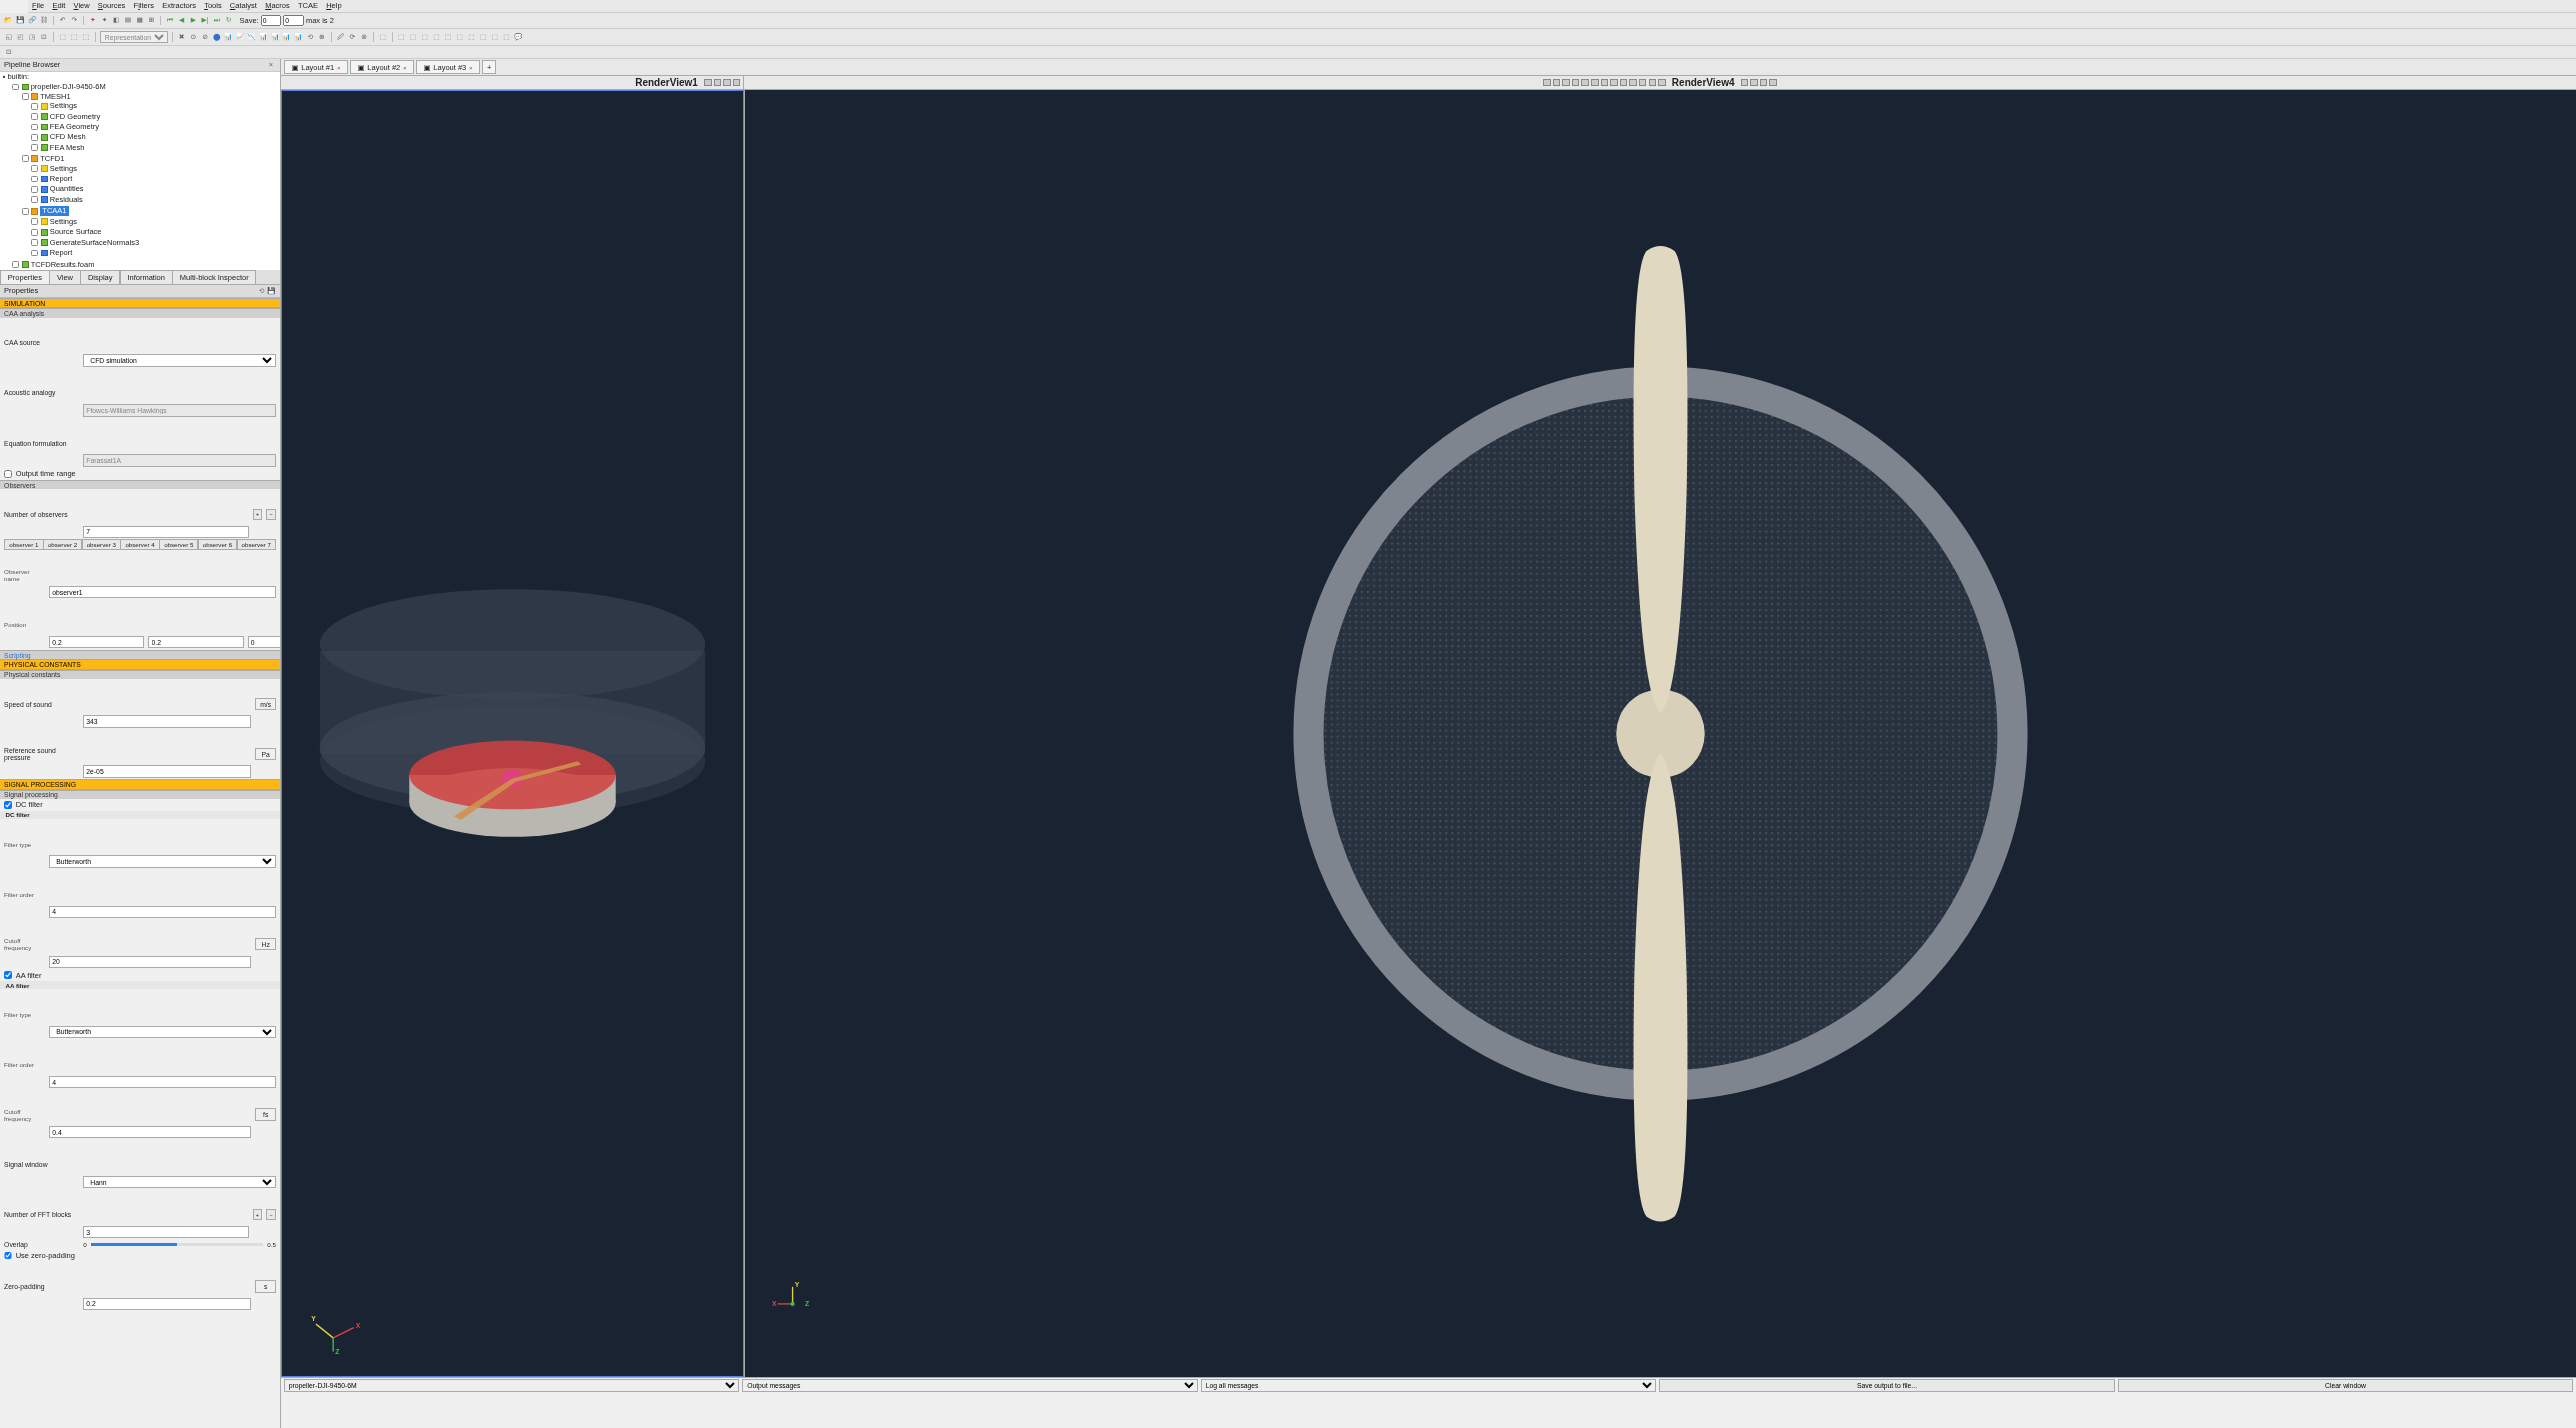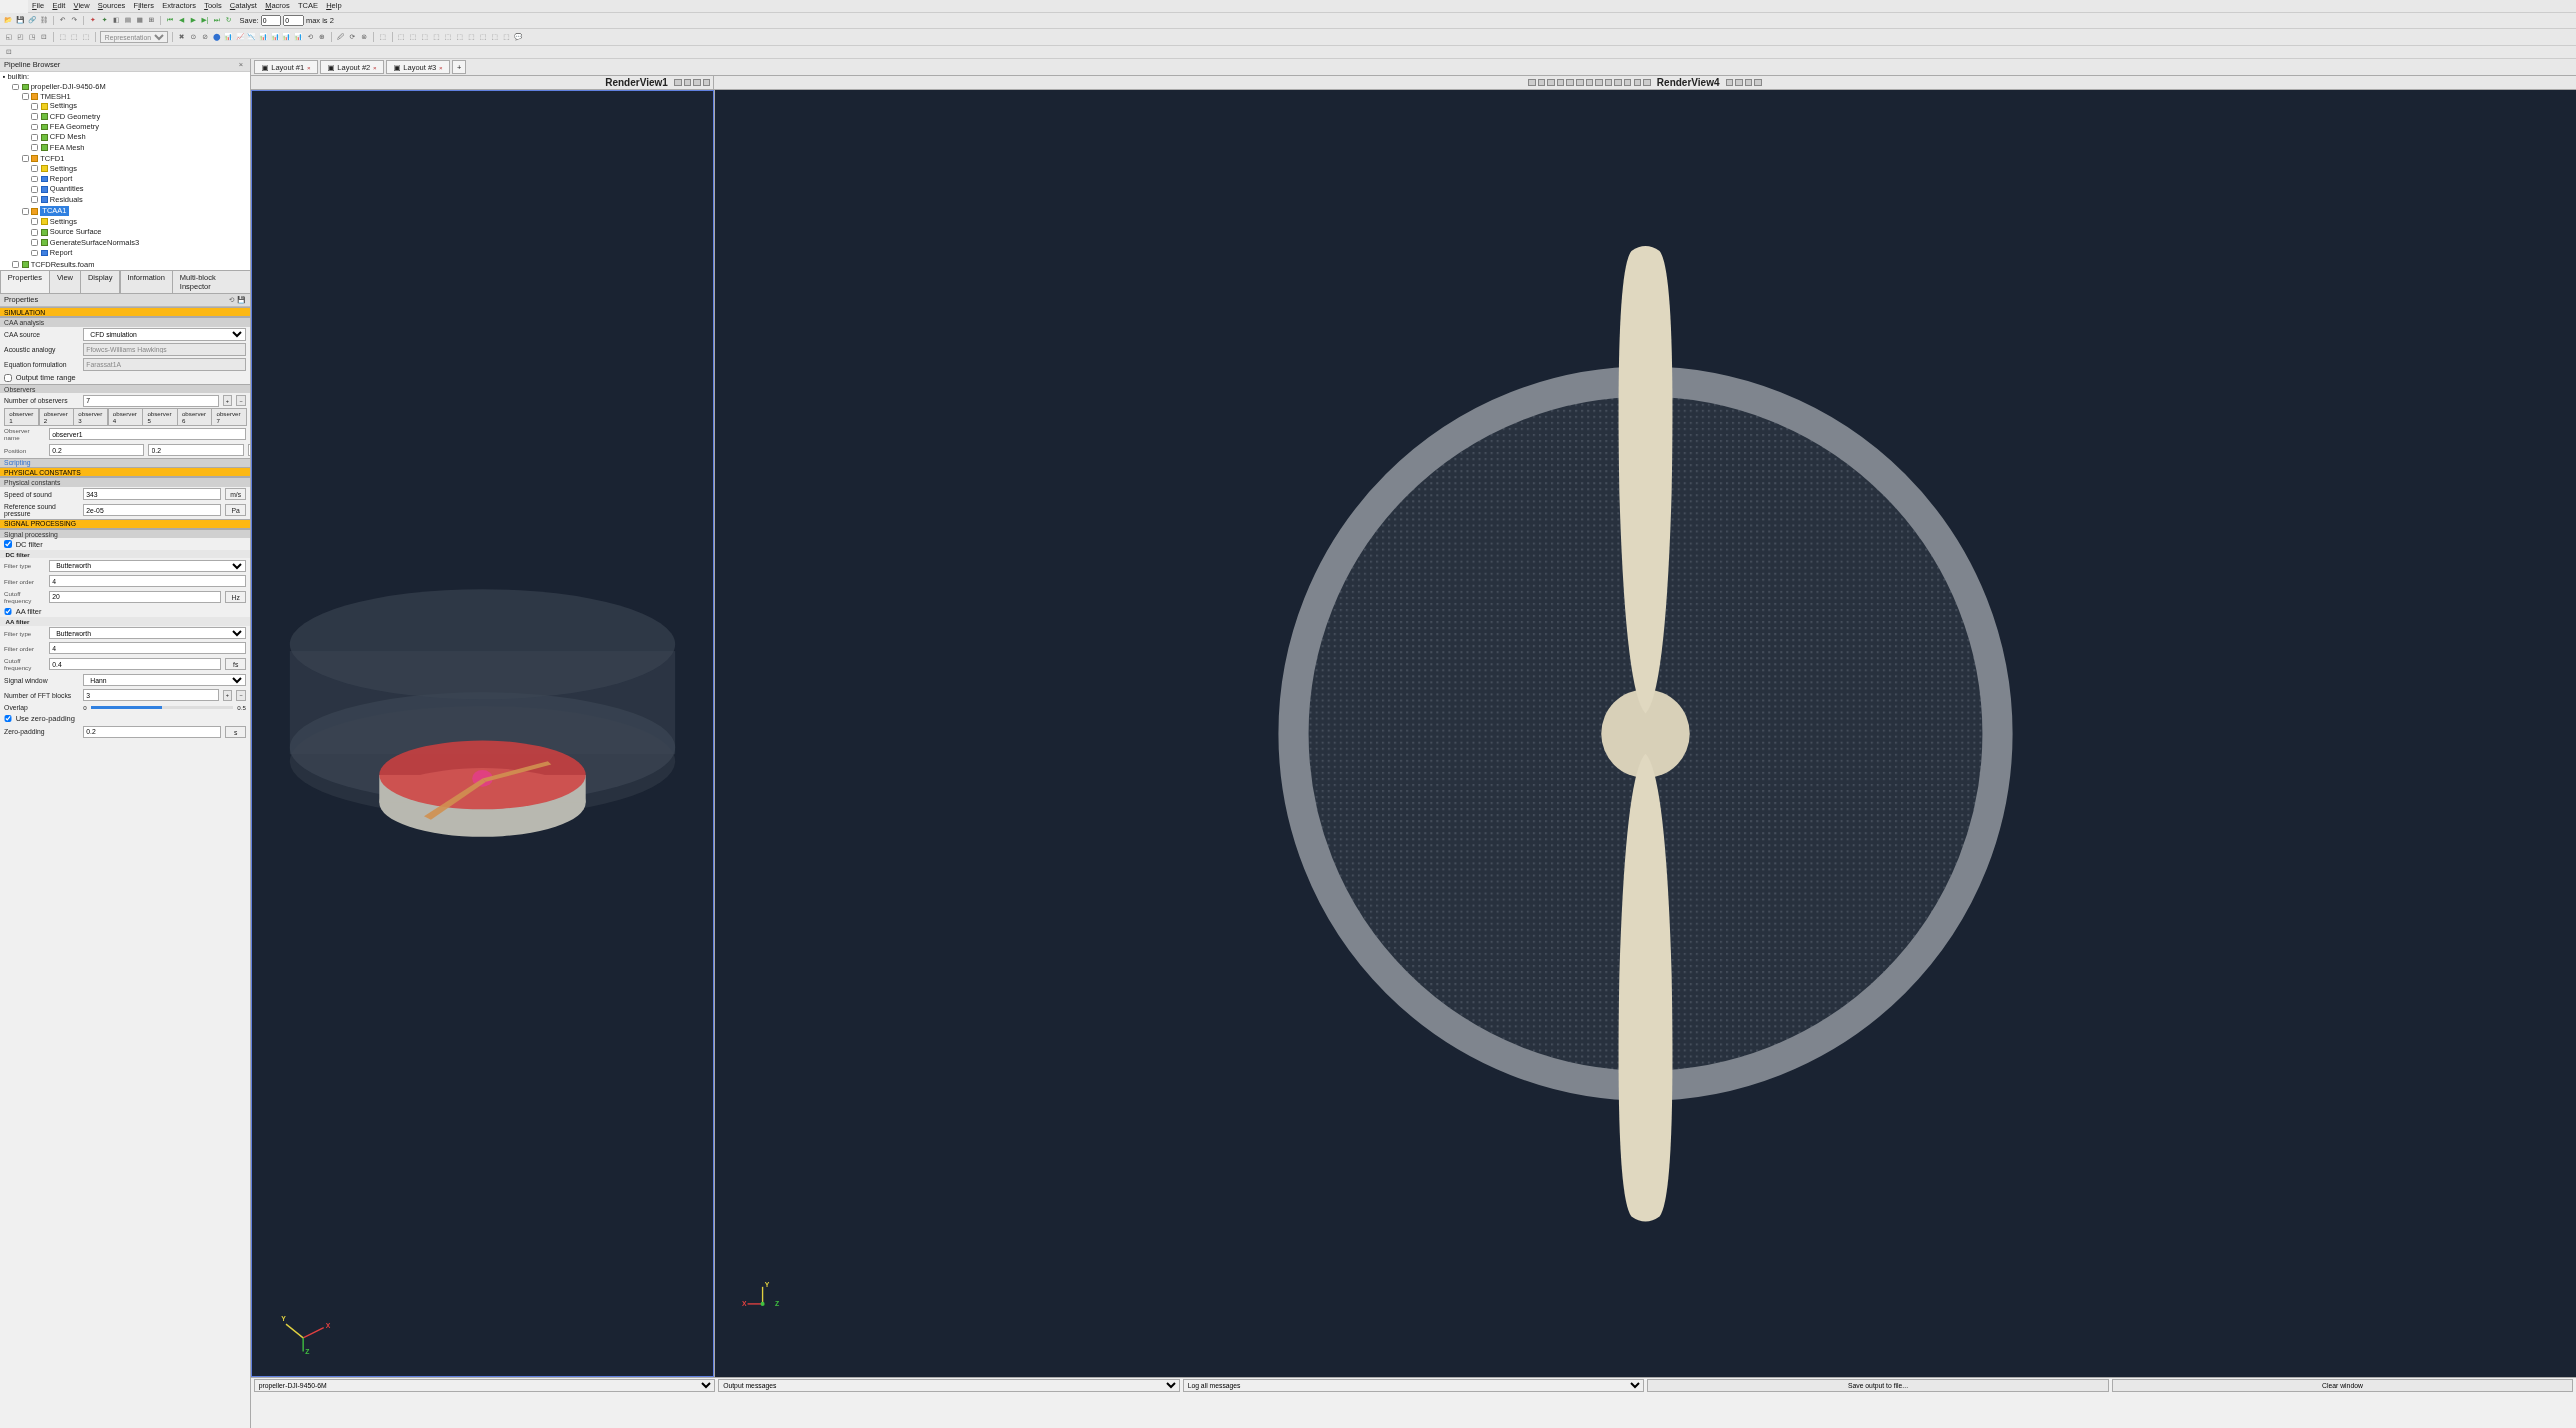--- a/index.html
+++ b/index.html
@@ -5,21 +5,21 @@
 * { box-sizing: border-box; margin: 0; padding: 0; }
 body { font-family: "Segoe UI", Tahoma, sans-serif; font-size: 7.5px; color: #222; background: #f0f0f0; overflow: hidden; height: 100vh; display: flex; flex-direction: column; }
 .menubar { background: #e8e8e8; border-bottom: 0.7px solid #ccc; padding: 1.4px 4.1px; display: flex; gap: 8.2px; margin-left: 28px; }
 .menubar span { cursor: pointer; }
 .menubar span u { text-decoration: underline; }
 .toolbar { background: #e8e8e8; border-bottom: 0.7px solid #ccc; padding: 2.1px 4.1px; display: flex; align-items: center; gap: 2.1px; }
 .toolbar-icon { width: 9.6px; height: 9.6px; display: inline-flex; align-items: center; justify-content: center; border: 0.7px solid transparent; cursor: pointer; font-size: 6.8px; color: #666; }
 .toolbar-sep { width: 0.7px; height: 9.6px; background: #bbb; margin: 0 2.1px; }
 .toolbar input { font-size: 6.8px; width: 20.5px; }
 .main { flex: 1; display: flex; min-height: 0; }
-.left-panel { width: 251px; display: flex; flex-direction: column; background: #000000; border-right: 0.7px solid #aaa; }
+.left-panel { width: 281px; display: flex; flex-direction: column; background: #000000; border-right: 0.7px solid #aaa; }
 .panel-title { background: #e0e0e0; padding: 1.4px 4.1px; border-bottom: 0.7px solid #ccc; display: flex; justify-content: space-between; align-items: center; }
 .close-x { cursor: pointer; color: #666; padding: 0 2.7px; }
 .tree { flex: 0 0 198px; overflow: auto; background: #fff; font-size: 7.5px; }
 .tree ul { list-style: none; padding-left: 9.6px; }
 .tree > ul { padding-left: 2.7px; }
 .tree li { padding: 0.7px 0; white-space: nowrap; }
 .tree .eye { display: inline-block; width: 6.8px; height: 6.8px; border: 0.7px solid #888; border-radius: 1.4px; margin-right: 2.7px; vertical-align: middle; }
 .tree .node-icon { display: inline-block; width: 6.8px; height: 6.8px; margin-right: 2.1px; vertical-align: middle; }
 .tree .ic-orange { background: #f0a020; border: 0.7px solid #c08000; }
 .tree .ic-green { background: #70c040; border: 0.7px solid #508020; }
@@ -29,21 +29,21 @@
 .prop-tabs { display: flex; background: #e0e0e0; border-bottom: 0.7px solid #aaa; }
 .prop-tab { padding: 2.1px 6.8px; border: 0.7px solid #aaa; border-bottom: none; margin-right: -0.7px; background: #e8e8e8; cursor: pointer; }
 .prop-tab.active { background: #f0f0f0; font-weight: normal; }
 .props { flex: 1; overflow: auto; background: #f0f0f0; font-size: 7.5px; }
 .prop-header { background: #dcdcdc; padding: 1.4px 4.1px; border-bottom: 0.7px solid #bbb; display: flex; align-items: center; }
 .section-yellow { background: #fdb813; padding: 0.7px 4.1px; font-size: 6.8px; color: #000; border-top: 0.7px solid #aaa; border-bottom: 0.7px solid #aaa; }
 .section-gray { background: #d0d0d0; padding: 0.7px 4.1px; font-size: 6.8px; color: #333; border-top: 0.7px solid #aaa; }
 .prop-row { display: flex; padding: 1.4px 4.1px; align-items: center; gap: 4.1px; }
 .prop-label { flex: 0 0 75px; font-size: 6.8px; }
 .prop-label-sm { flex: 0 0 41px; font-size: 6.2px; color: #555; }
-.prop-row input[type=text], .prop-row select { flex: 1; height: 12.3px; font-size: 6.8px; border: 0.7px solid #aaa; background: #fff; padding: 0 2.1px; }
+.prop-row input[type=text], .prop-row select { flex: 1; height: 12.3px; font-size: 6.8px; border: 0.7px solid #aaa; background: #fff; padding: 0 2.1px; margin-top: 35px; }
 .prop-row input[readonly] { background: #e8e8e8; color: #888; }
 .unit { flex: 0 0 20.5px; font-size: 6.8px; text-align: center; border: 0.7px solid #aaa; height: 12.3px; line-height: 11px; }
 .tabs-observers { display: flex; font-size: 6.2px; padding: 0 4.1px; }
 .tabs-observers span { padding: 0.7px 4.1px; border: 0.7px solid #aaa; margin-right: -0.7px; background: #e8e8e8; cursor: pointer; }
 .right-area { flex: 1; display: flex; flex-direction: column; background: #e8e8e8; }
 .layout-tabs { display: flex; padding: 1.4px 2.7px; background: #e8e8e8; border-bottom: 0.7px solid #aaa; }
 .layout-tab { padding: 1.4px 6.8px; border: 0.7px solid #aaa; margin-right: 1.4px; background: #f4f4f4; cursor: pointer; font-size: 7.5px; display: flex; align-items: center; gap: 2.7px; }
 .layout-tab .x { color: #c04040; font-size: 6.2px; }
 .render-strip { display: flex; background: #e8e8e8; border-bottom: 0.7px solid #aaa; }
 .render-header { display: flex; align-items: center; padding: 0.7px 2.7px; gap: 2.1px; font-size: 6.8px; }

